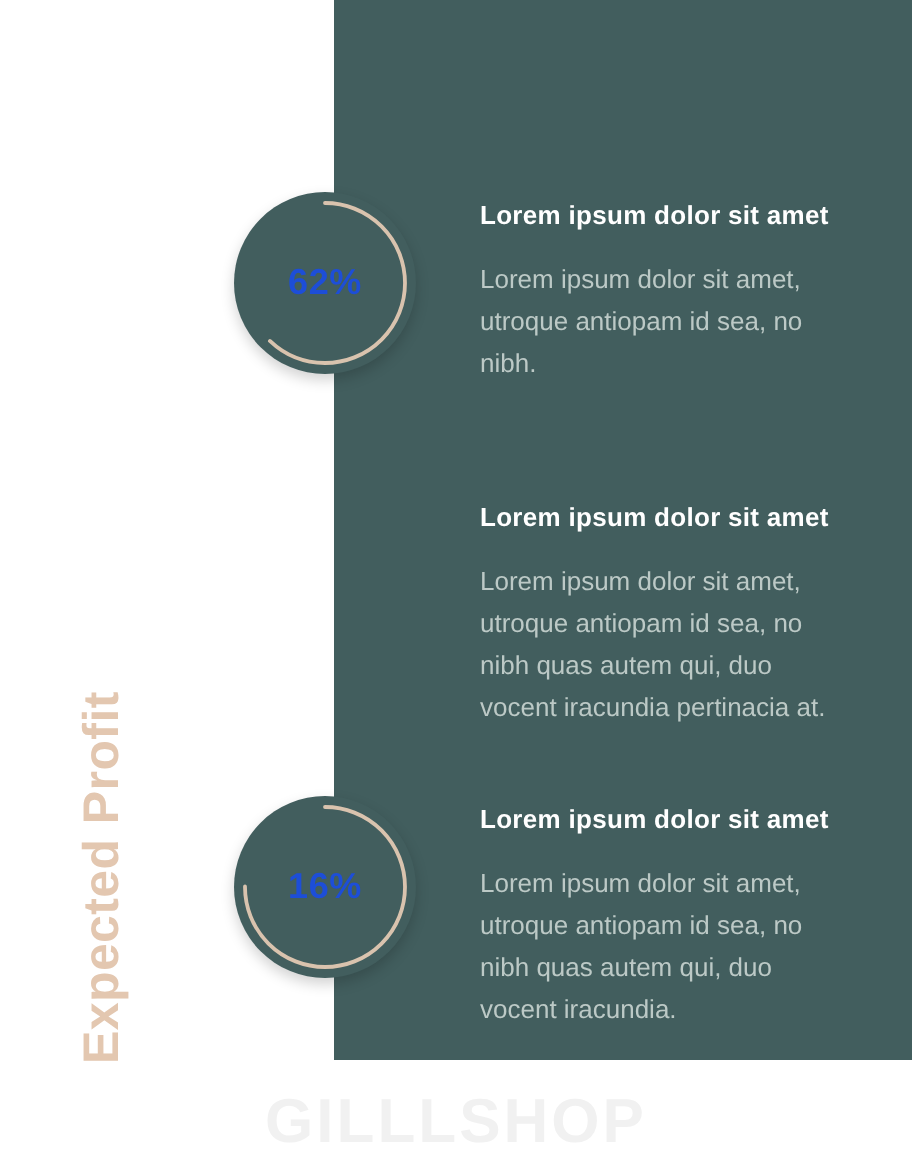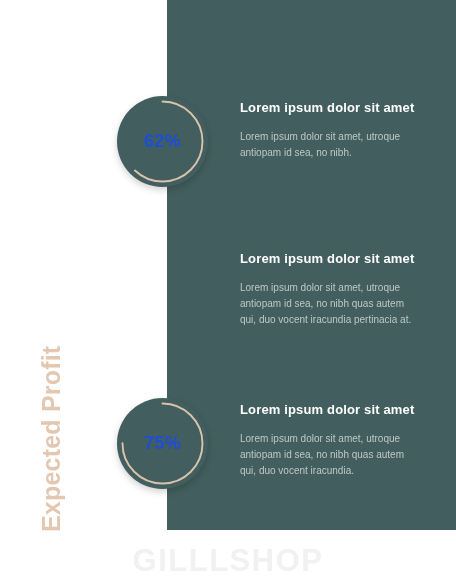--- a/index.html
+++ b/index.html
@@ -107,21 +107,21 @@
   .text-heading {
     color: #ffffff;
     font-size: 13px;
     font-weight: bold;
     letter-spacing: 0.15px;
     margin: 0 0 13px 0;
     line-height: 1.2;
   }
   .text-body {
     color: #bcc9c6;
-    font-size: 10px;
+    font-size: 13px;
     font-weight: normal;
     line-height: 1.62;
     margin: 0;
   }
 
   
   #watermark {
     position: absolute;
     left: 0;
     top: 543px;
@@ -163,21 +163,21 @@
       <p class="text-body">Lorem ipsum dolor sit amet, utroque antiopam id sea, no nibh quas autem qui, duo vocent iracundia pertinacia at.</p>
     </div>
   </div>
 
   <div class="row" id="row-2">
     <div class="donut-wrap">
       <div class="donut-shadow"></div>
       <svg class="donut-svg" viewBox="0 0 91 91">
         <circle class="arc" cx="45.5" cy="45.5" r="40" fill="none" stroke="#d9c3ae" stroke-width="1.9" stroke-linecap="round" transform="rotate(-90 45.5 45.5)" stroke-dasharray="188.49555921538757 62.83185307179588" stroke-dashoffset="0"></circle>
       </svg>
-      <div class="donut-label">75%</div>
+      <div class="donut-label">16%</div>
     </div>
     <div class="text-block">
       <p class="text-heading">Lorem ipsum dolor sit amet</p>
       <p class="text-body">Lorem ipsum dolor sit amet, utroque antiopam id sea, no nibh quas autem qui, duo vocent iracundia.</p>
     </div>
   </div>
 
   <div id="watermark">GILLLSHOP</div>
 
 </div>

